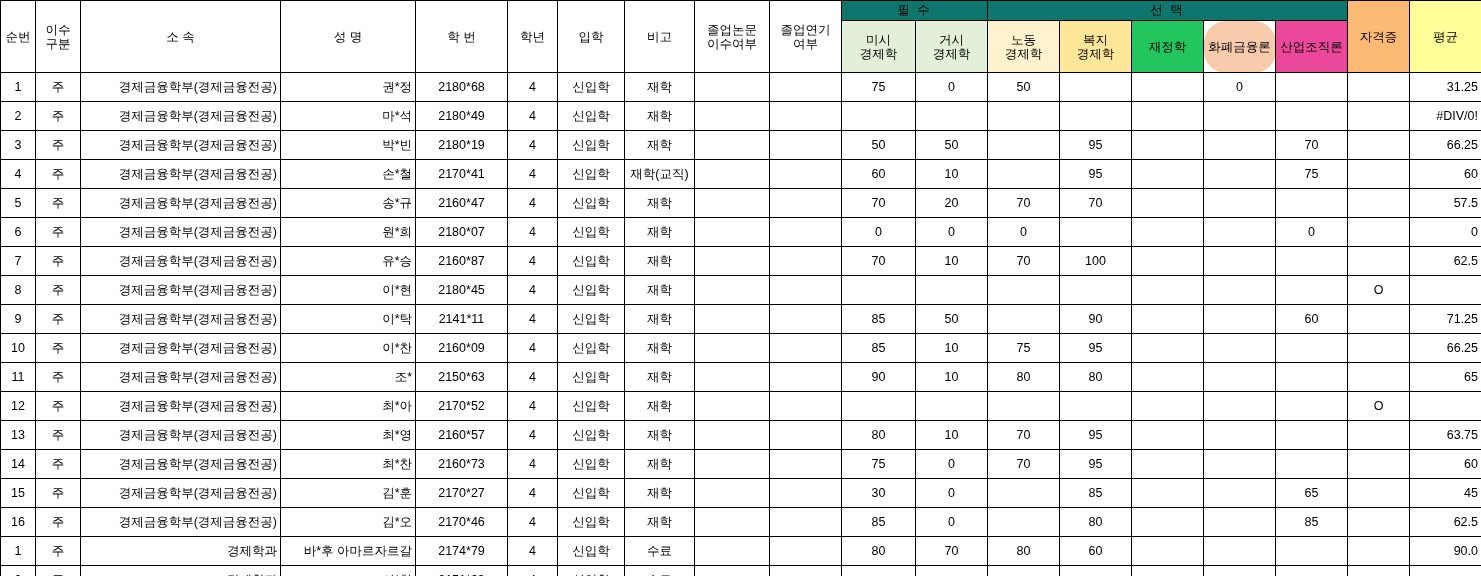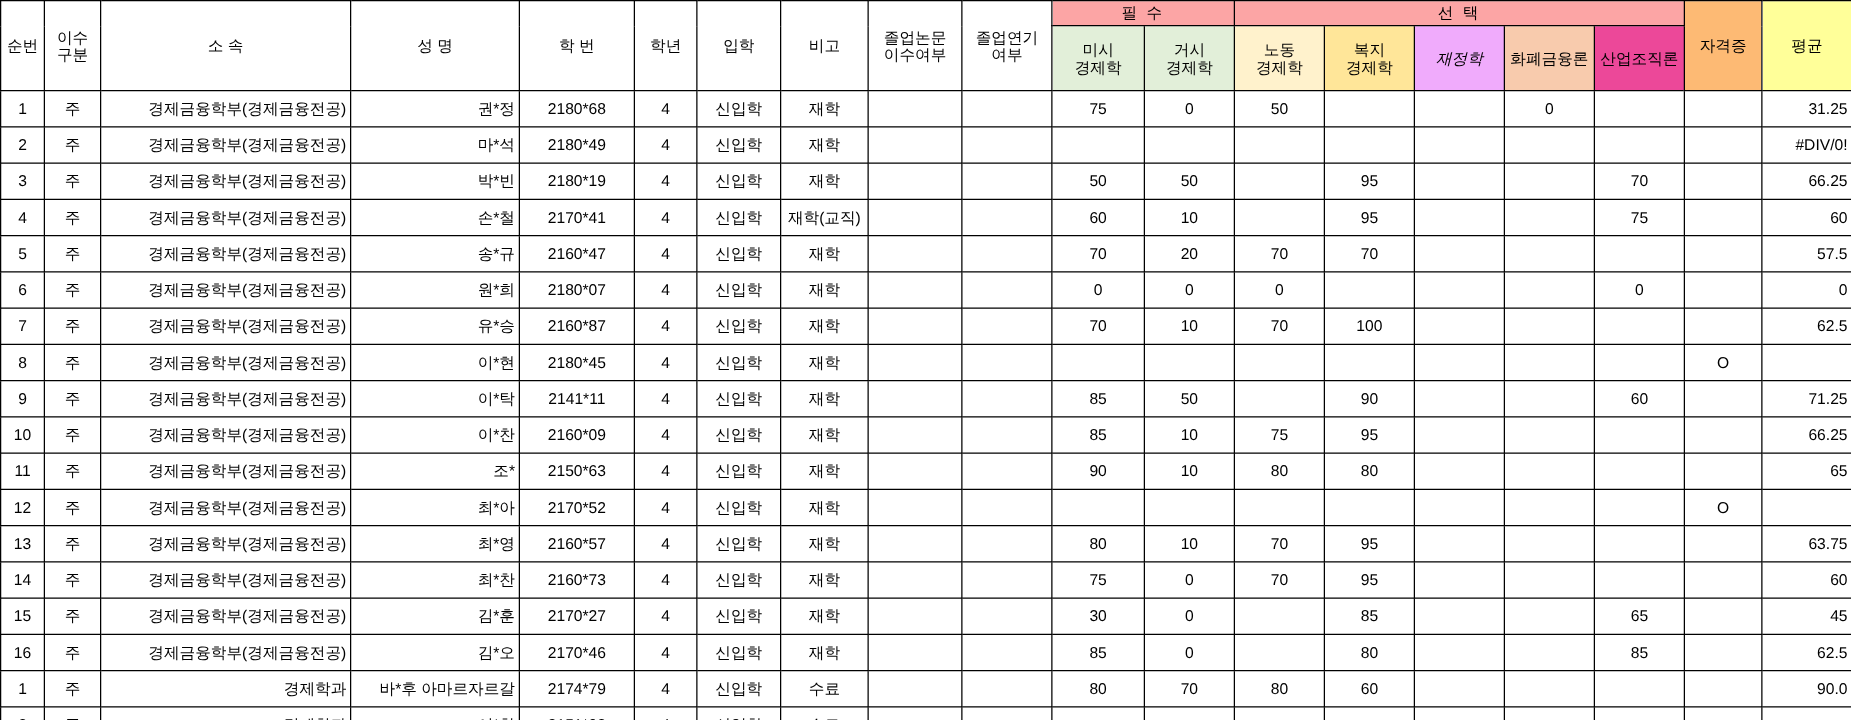--- a/index.html
+++ b/index.html
@@ -50,25 +50,25 @@
   }
   td.c { text-align: center; }
   td.l { text-align: right; }
   td.r { text-align: right; }
 
   
 
   
   .f-plain { background: #ffffff; }
   .f-green { background: #e2efd9; }
-  .f-green2 { background: #fca5a5; }
+  .f-green2 { background: #0f766e; }
   .f-yellow { background: #fff2cc; }
   .f-yellowhdr { background: #ffe699; }
-  .f-blue { background: #f0abfc; font-style: italic; }
-  .f-orange { background: #f8cbad; }
+  .f-blue { background: #22c55e; }
+  .f-orange { background: #f8cbad; border-radius: 22px; }
   .f-purple { background: #ec4899; }
   .f-pink { background: #fdba74; }
   .f-avg { background: #ffff99; text-align: center; }
 </style>
 </head>
 <body>
 
 <table class="sheet">
   <colgroup>
     <col style="width:35px">

